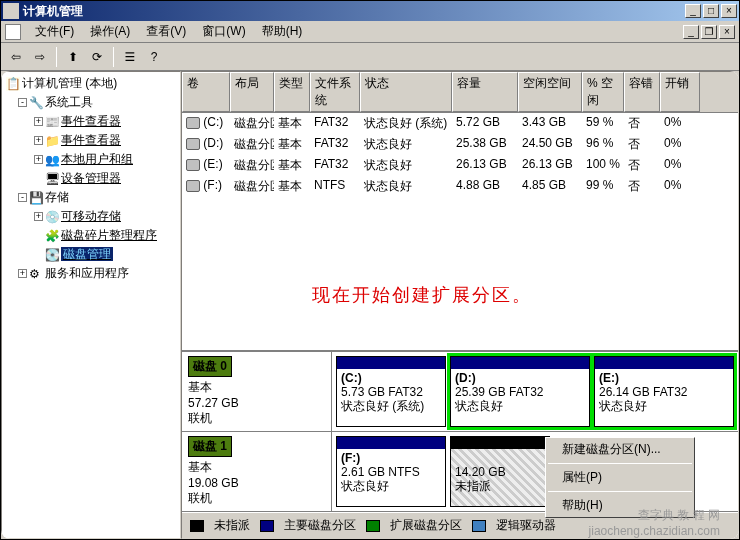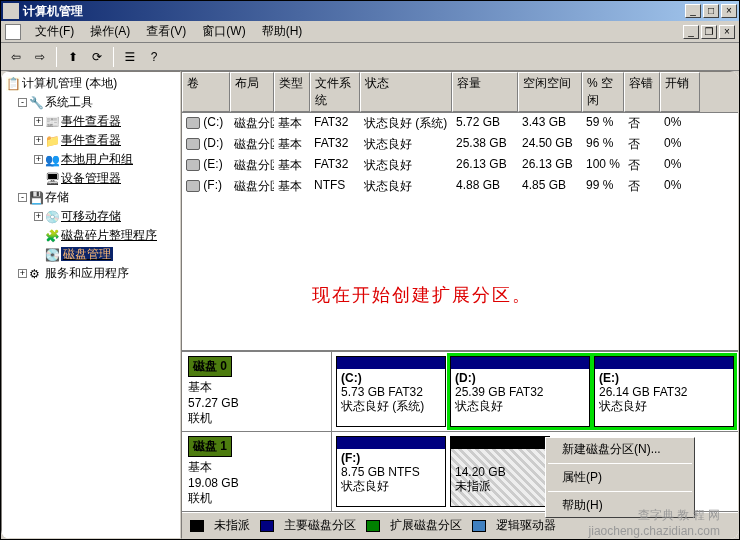--- a/index.html
+++ b/index.html
@@ -16,21 +16,21 @@
 .tb-btn { width: 22px; height: 22px; border: 1px solid #d4d0c8; display: flex; align-items: center; justify-content: center; cursor: pointer; }
 .tb-sep { width: 1px; height: 20px; background: #808080; margin: 0 3px; border-right: 1px solid #fff; }
 .content { flex: 1; display: flex; background: #d4d0c8; overflow: hidden; border-radius: 9px; }
 .tree-panel { width: 182px; background: #fff; border: 1px inset #d4d0c8; overflow: auto; padding: 2px; }
 .tree-node { white-space: nowrap; padding: 1px 0; }
 .tree-node.l0 { padding-left: 2px; }
 .tree-node.l1 { padding-left: 14px; }
 .tree-node.l2 { padding-left: 30px; text-decoration: underline; }
 .tree-exp { display: inline-block; width: 9px; height: 9px; border: 1px solid #808080; text-align: center; line-height: 7px; font-size: 9px; margin-right: 2px; vertical-align: middle; cursor: pointer; }
 .tree-icon { display: inline-block; width: 14px; height: 14px; vertical-align: middle; margin-right: 2px; }
-.tree-node.selected span.label { background: #0a246a; color: #fdba74; padding: 0 2px; }
+.tree-node.selected span.label { background: #0a246a; color: #7dd3fc; padding: 0 2px; }
 .right-panel { flex: 1; display: flex; flex-direction: column; border: 1px inset #d4d0c8; background: #fff; }
 .grid-header { display: flex; background: #d4d0c8; border-bottom: 1px solid #808080; }
 .grid-header div { border: 1px solid; border-color: #fff #808080 #808080 #fff; padding: 2px 4px; overflow: hidden; }
 .grid-body { flex: 1; overflow: auto; position: relative; }
 .grid-row { display: flex; padding: 1px 0; }
 .grid-row div { padding: 1px 4px; overflow: hidden; white-space: nowrap; }
 .c0{width:48px}.c1{width:44px}.c2{width:36px}.c3{width:50px}.c4{width:92px}.c5{width:66px}.c6{width:64px}.c7{width:42px}.c8{width:36px}.c9{width:40px}
 .vol-icon { display: inline-block; width: 14px; height: 12px; background: #c0c0c0; border: 1px solid #606060; border-radius: 2px; vertical-align: middle; }
 .annotation { position: absolute; left: 130px; top: 170px; color: #d00; font-size: 18px; font-family: "SimSun"; letter-spacing: 2px; }
 .disk-panel { border-top: 2px solid #808080; background: #fff; }
@@ -194,21 +194,21 @@
         <div class="disk-row">
           <div class="disk-label">
             <span class="disk-label-hdr">磁盘 1</span><br>
             <span>基本</span><br>
             <span>19.08 GB</span><br>
             <span>联机</span>
           </div>
           <div class="disk-parts">
             <div class="part-box" style="width:110px">
               <div class="part-header" style="background:#000080"></div>
-              <div class="part-body"><b>(F:)</b><br><span>8.75 GB NTFS</span><br><span>状态良好</span></div>
+              <div class="part-body"><b>(F:)</b><br><span>2.61 GB NTFS</span><br><span>状态良好</span></div>
             </div>
             <div class="part-box" style="width:100px;margin-left:4px;background:repeating-linear-gradient(45deg,#eee,#eee 3px,#ccc 3px,#ccc 6px)">
               <div class="part-header" style="background:#000"></div>
               <div class="part-body"><br><span>14.20 GB</span><br><span>未指派</span></div>
             </div>
           </div>
         </div>
 
         <div class="legend">
           <span class="leg-sw" style="background:#000"></span>

